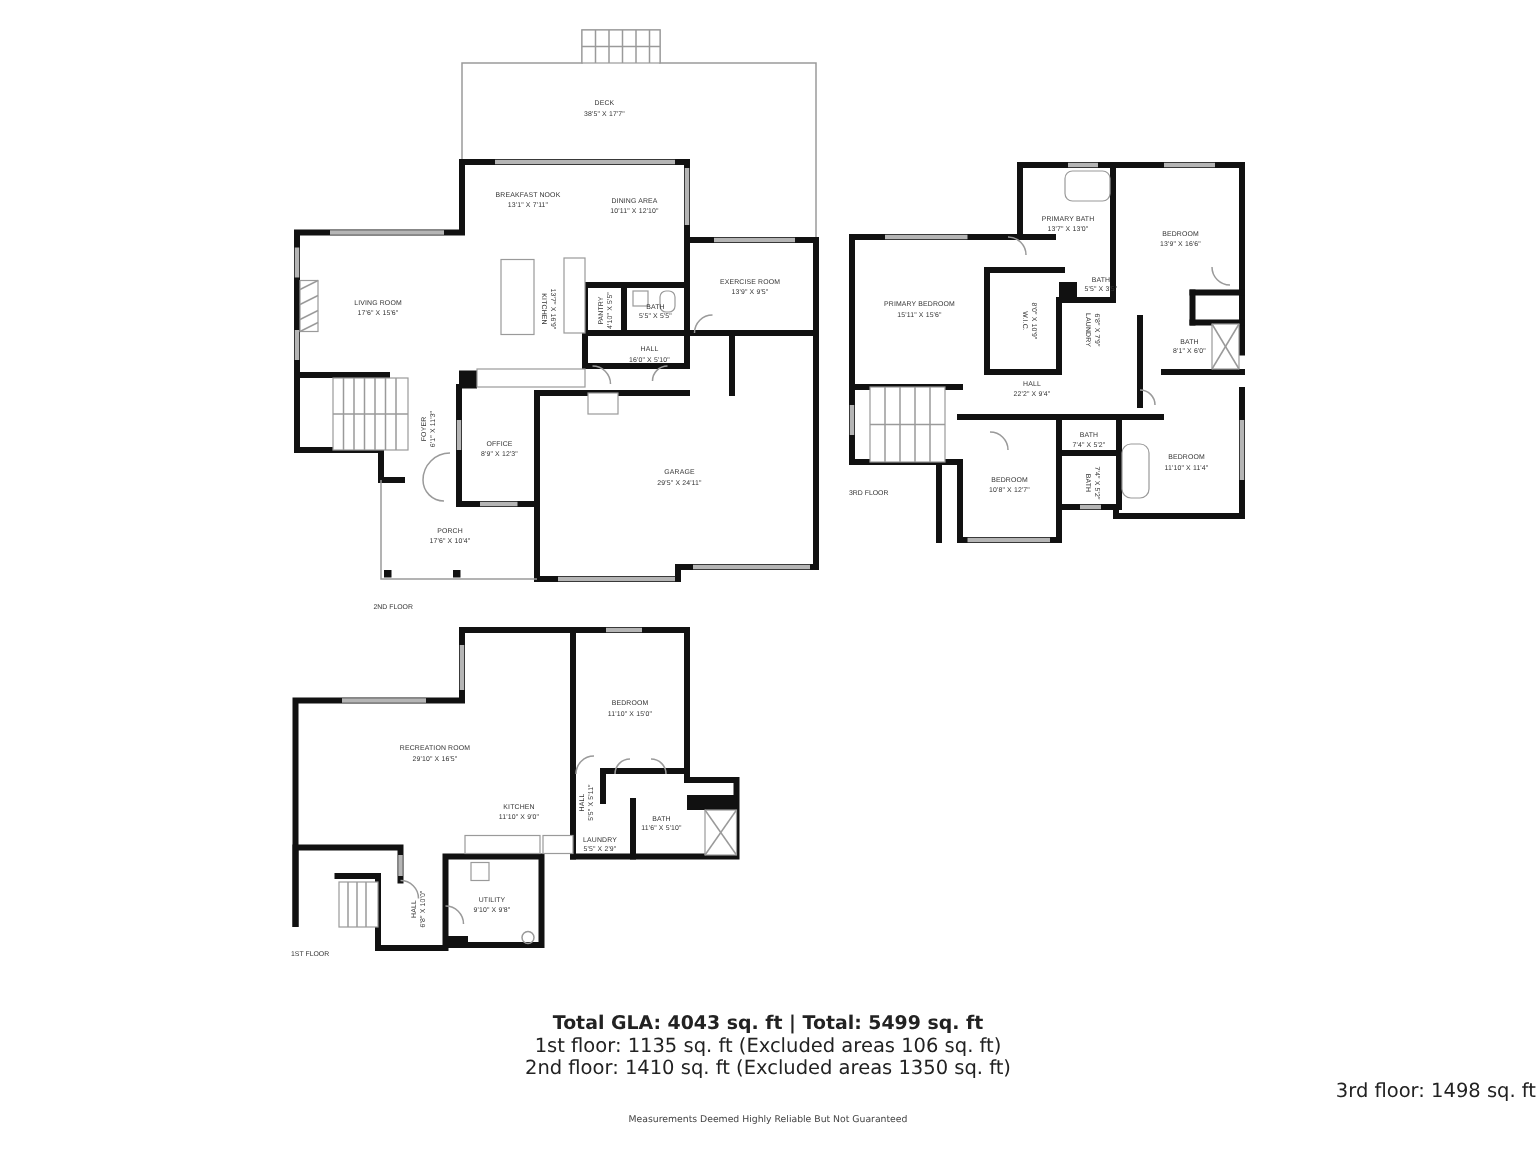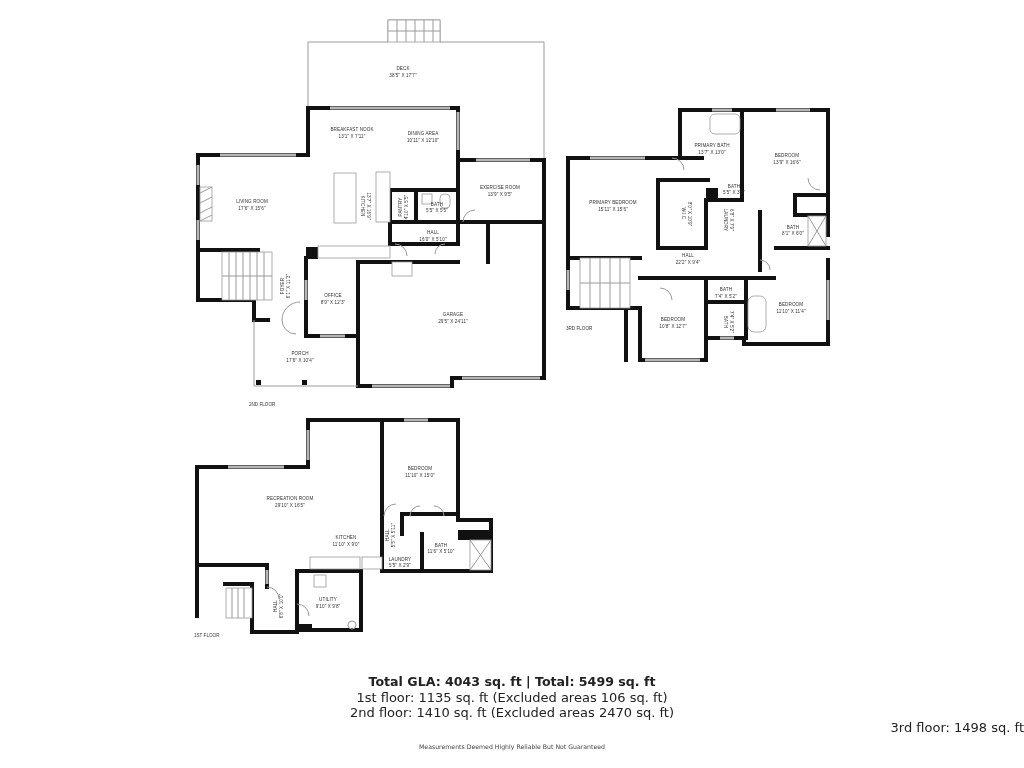--- a/index.html
+++ b/index.html
@@ -278,16 +278,16 @@
       <text class="room-label" x="328" y="601">UTILITY</text>
       <text class="room-label" x="328" y="608">9'10" X 9'8"</text>
       <text class="floor-label" x="194" y="637">1ST FLOOR</text>
     </g>
   </g>
 </svg>
 
 <div class="summary">
   <div class="total" style="top:674px;">Total GLA: 4043 sq. ft | Total: 5499 sq. ft</div>
   <div class="line" style="top:690px;">1st floor: 1135 sq. ft (Excluded areas 106 sq. ft)</div>
-  <div class="line" style="top:705px;">2nd floor: 1410 sq. ft (Excluded areas 2470 sq. ft)</div>
+  <div class="line" style="top:705px;">2nd floor: 1410 sq. ft (Excluded areas 1350 sq. ft)</div>
   <div class="line" style="top:720px;text-align:right;">3rd floor: 1498 sq. ft</div>
   <div class="disc" style="top:743px;">Measurements Deemed Highly Reliable But Not Guaranteed</div>
 </div>
 
 </body></html>

